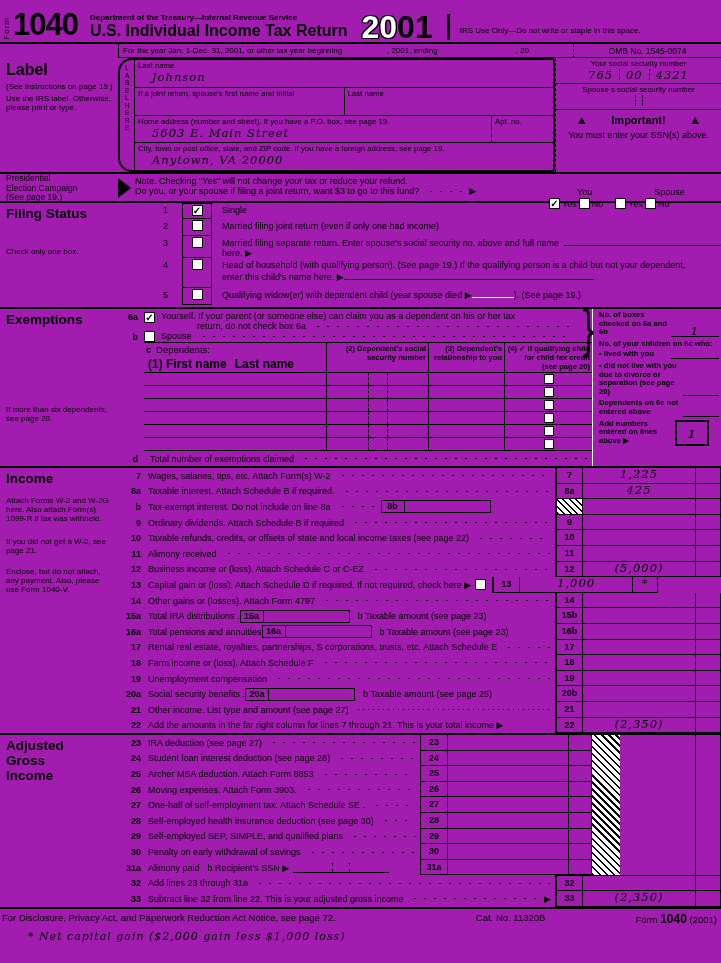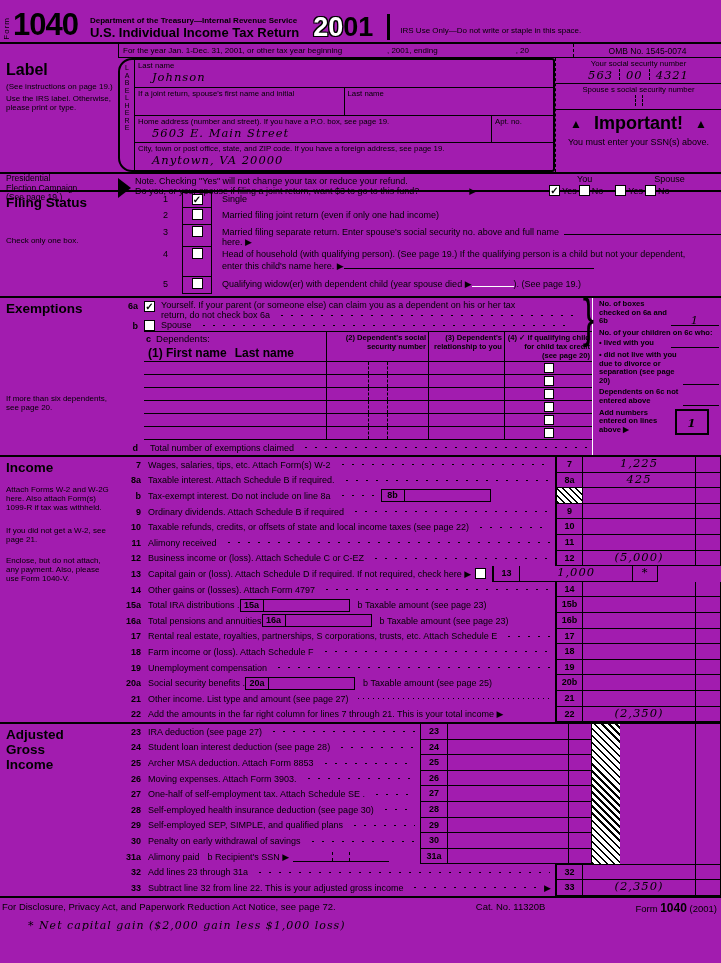--- a/index.html
+++ b/index.html
@@ -11,22 +11,22 @@
   .cb { display:inline-block; width:11px; height:11px; border:1.6px solid #000; line-height:9px; text-align:center; font-size:10px; font-weight:bold; flex:none; background:#fff; }
   .dots { flex:1; height:9px; margin:0 5px; background-image:radial-gradient(circle,#000 0.9px,transparent 1px); background-size:10px 7px; background-position:2px center; background-repeat:repeat-x; min-width:8px; }
   .arrowhead { font-size:9px; }
 
   
   .hdr { display:flex; align-items:flex-end; height:44px; border-bottom:2.5px solid #000; padding:2px 4px 2px 2px; position:relative; }
   .form-word { writing-mode:vertical-rl; transform:rotate(180deg); font-size:8px; letter-spacing:1px; margin-right:2px; }
   .form-num { font-size:31px; font-weight:bold; letter-spacing:-1px; line-height:30px; }
   .hdr-mid { margin-left:12px; }
   .dept { font-size:8px; font-weight:bold; }
-  .ttl { font-size:13px; font-weight:bold; }
-  .hdr-year { margin-left:14px; font-size:27px; font-weight:bold; line-height:26px; }
+  .ttl { font-size:16px; font-weight:bold; }
+  .hdr-year { margin-left:14px; font-size:32px; font-weight:bold; line-height:26px; }
   .yr-o { color:#fff; text-shadow:-1.3px -1.3px 0 #000,1.3px -1.3px 0 #000,-1.3px 1.3px 0 #000,1.3px 1.3px 0 #000; }
   .hdr-bar { width:3px; height:26px; background:#000; margin:0 10px 0 14px; }
   .hdr-irs { font-size:8px; align-self:center; margin-top:18px; }
 
   .yearline { display:flex; align-items:center; height:14px; margin-left:118px; border-bottom:1.5px solid #000; border-left:1.5px solid #000; font-size:8px; position:relative; }
   .yearline .seg { padding:0 4px; }
   .yl-sp1 { flex:1; } .yl-sp2 { width:70px; } .yl-sp3 { width:40px; }
   .omb { width:148px; text-align:center; border-left:1.5px dashed #000; align-self:stretch; line-height:14px; font-size:8.5px; }
 
   
@@ -48,31 +48,31 @@
   .lcell .flabel { font-size:7.8px; }
   .lcell .hand { margin-left:14px; }
   .apt { flex:none; width:62px; }
   .label-right { flex:1; border-left:1.5px dashed #000; display:flex; flex-direction:column; }
   .ssnbox { border-bottom:1.5px solid #000; text-align:center; padding:1px 2px 2px; }
   .ssnbox .flabel { font-size:7.8px; }
   .ssnval { display:flex; justify-content:center; align-items:center; gap:6px; height:13px; }
   .ssep { display:inline-block; width:0; height:11px; border-left:1.6px dashed #000; }
   .imp { text-align:center; padding-top:3px; }
   .imp-t { font-size:13px; font-weight:bold; display:flex; justify-content:space-around; align-items:center; padding:0 8px; }
-  .imp-title { font-size:18px; }
+  .imp-title { font-size:11px; }
   .tri { font-size:12px; }
   .imp-n { font-size:9px; margin-top:3px; line-height:11px; }
 
   
-  .sec-pres { height:18px; border-bottom:2.5px solid #000; position:relative; }
+  .sec-pres { height:29px; border-bottom:2.5px solid #000; position:relative; }
   .pres-h { font-size:8.5px; line-height:9.5px; }
   .pres-arrow { width:0; height:0; border-top:10px solid transparent; border-bottom:10px solid transparent; border-left:13px solid #000; margin:4px 4px 0 0; flex:none; }
   .pres-main { flex:1; font-size:9px; padding-top:2px; }
   .pres-q { display:flex; align-items:center; }
-  .pres-right { width:172px; flex:none; font-size:9px; padding-top:0;margin-left:12px; }
+  .pres-right { width:172px; flex:none; font-size:9px; padding-top:13px;margin-left:12px; }
   .pr-h { display:flex; }
   .pr-h span:first-child { margin-left:28px; } .pr-h span:last-child { margin-left:62px; }
   .pr-cbs { display:flex; align-items:center; gap:2px; margin-top:1px; }
   .pr-cbs .gap { width:8px; }
 
   
   .sec-filing { border-bottom:2.5px solid #000; padding-bottom:2px; }
   .fmain { flex:1; }
   .frow { display:flex; align-items:flex-start; min-height:15px; }
   .fno { width:64px; text-align:right; padding-right:14px; flex:none; padding-top:2px; }
@@ -218,21 +218,21 @@
             <div class="flabel">City, town or post office, state, and ZIP code. If you have a foreign address, see page 19.</div>
             <div class="hand">Anytown, VA 20000</div>
           </div>
         </div>
       </div>
     </div>
     <div class="label-right">
       <div class="ssnbox">
         <div class="flabel">Your social security number</div>
         <div class="ssnval hand">
-          <span>563</span>
+          <span>765</span>
             <span class="ssep"></span>
             <span>00</span>
             <span class="ssep"></span>
             <span>4321</span>
         </div>
       </div>
       <div class="ssnbox">
         <div class="flabel">Spouse s social security number</div>
         <div class="ssnval">
             <span class="ssep"></span>
@@ -332,21 +332,21 @@
       <div class="small" style="margin-top:78px;">If more than six dependents, see page 20.</div>
     </div>
     <div class="ex-main">
       <span class="brace">}</span>
       <div class="erow" style="padding-top:2px;">
         <span class="eno">6a</span>
         <span class="cb" style="margin-top:1px;">✓</span>
         <div class="etext" style="padding-left:6px; padding-right:14px;">
           <div>Yourself. If your parent (or someone else) can claim you as a dependent on his or her tax</div>
           <div class="eline">
-              <span style="">return, do not check box 6a</span>
+              <span style="margin-left:36px;">return, do not check box 6a</span>
               <span class="dots"></span>
             </div>
         </div>
       </div>
       <div class="erow">
         <span class="eno">b</span>
         <span class="cb"></span>
         <div class="etext eline" style="padding-left:6px; padding-right:14px;">
           <span>Spouse</span>
             <span class="dots"></span>

